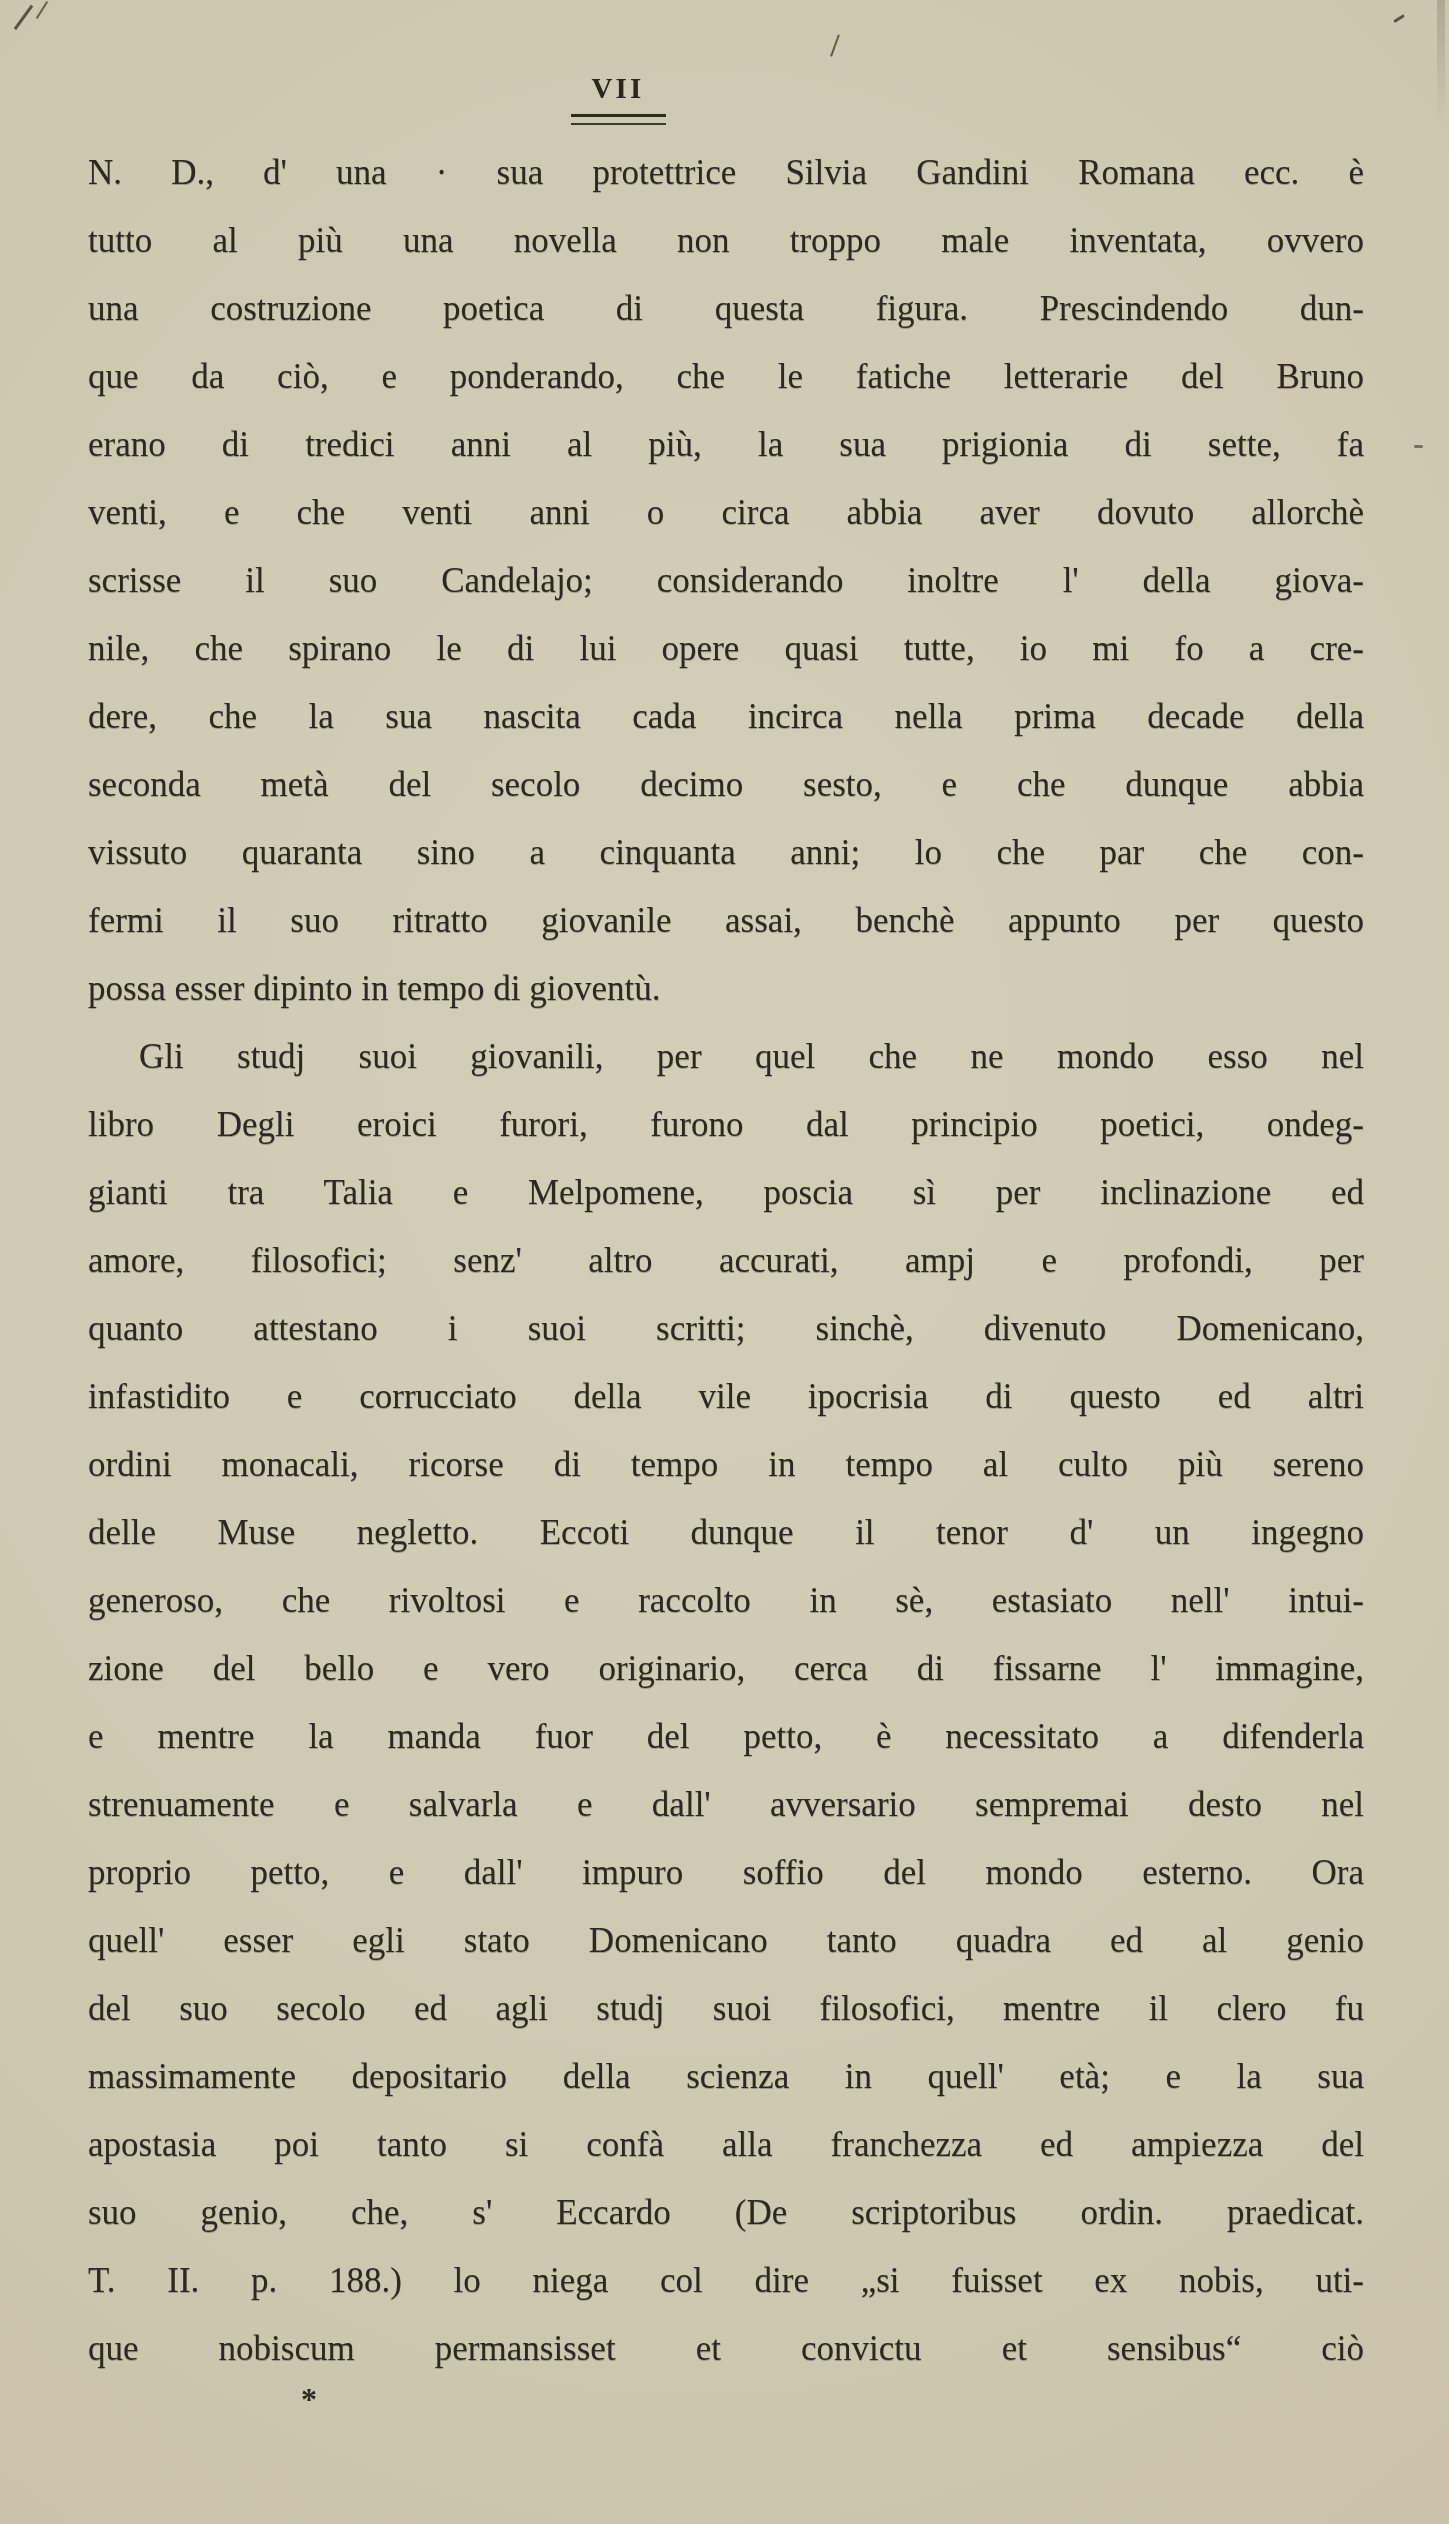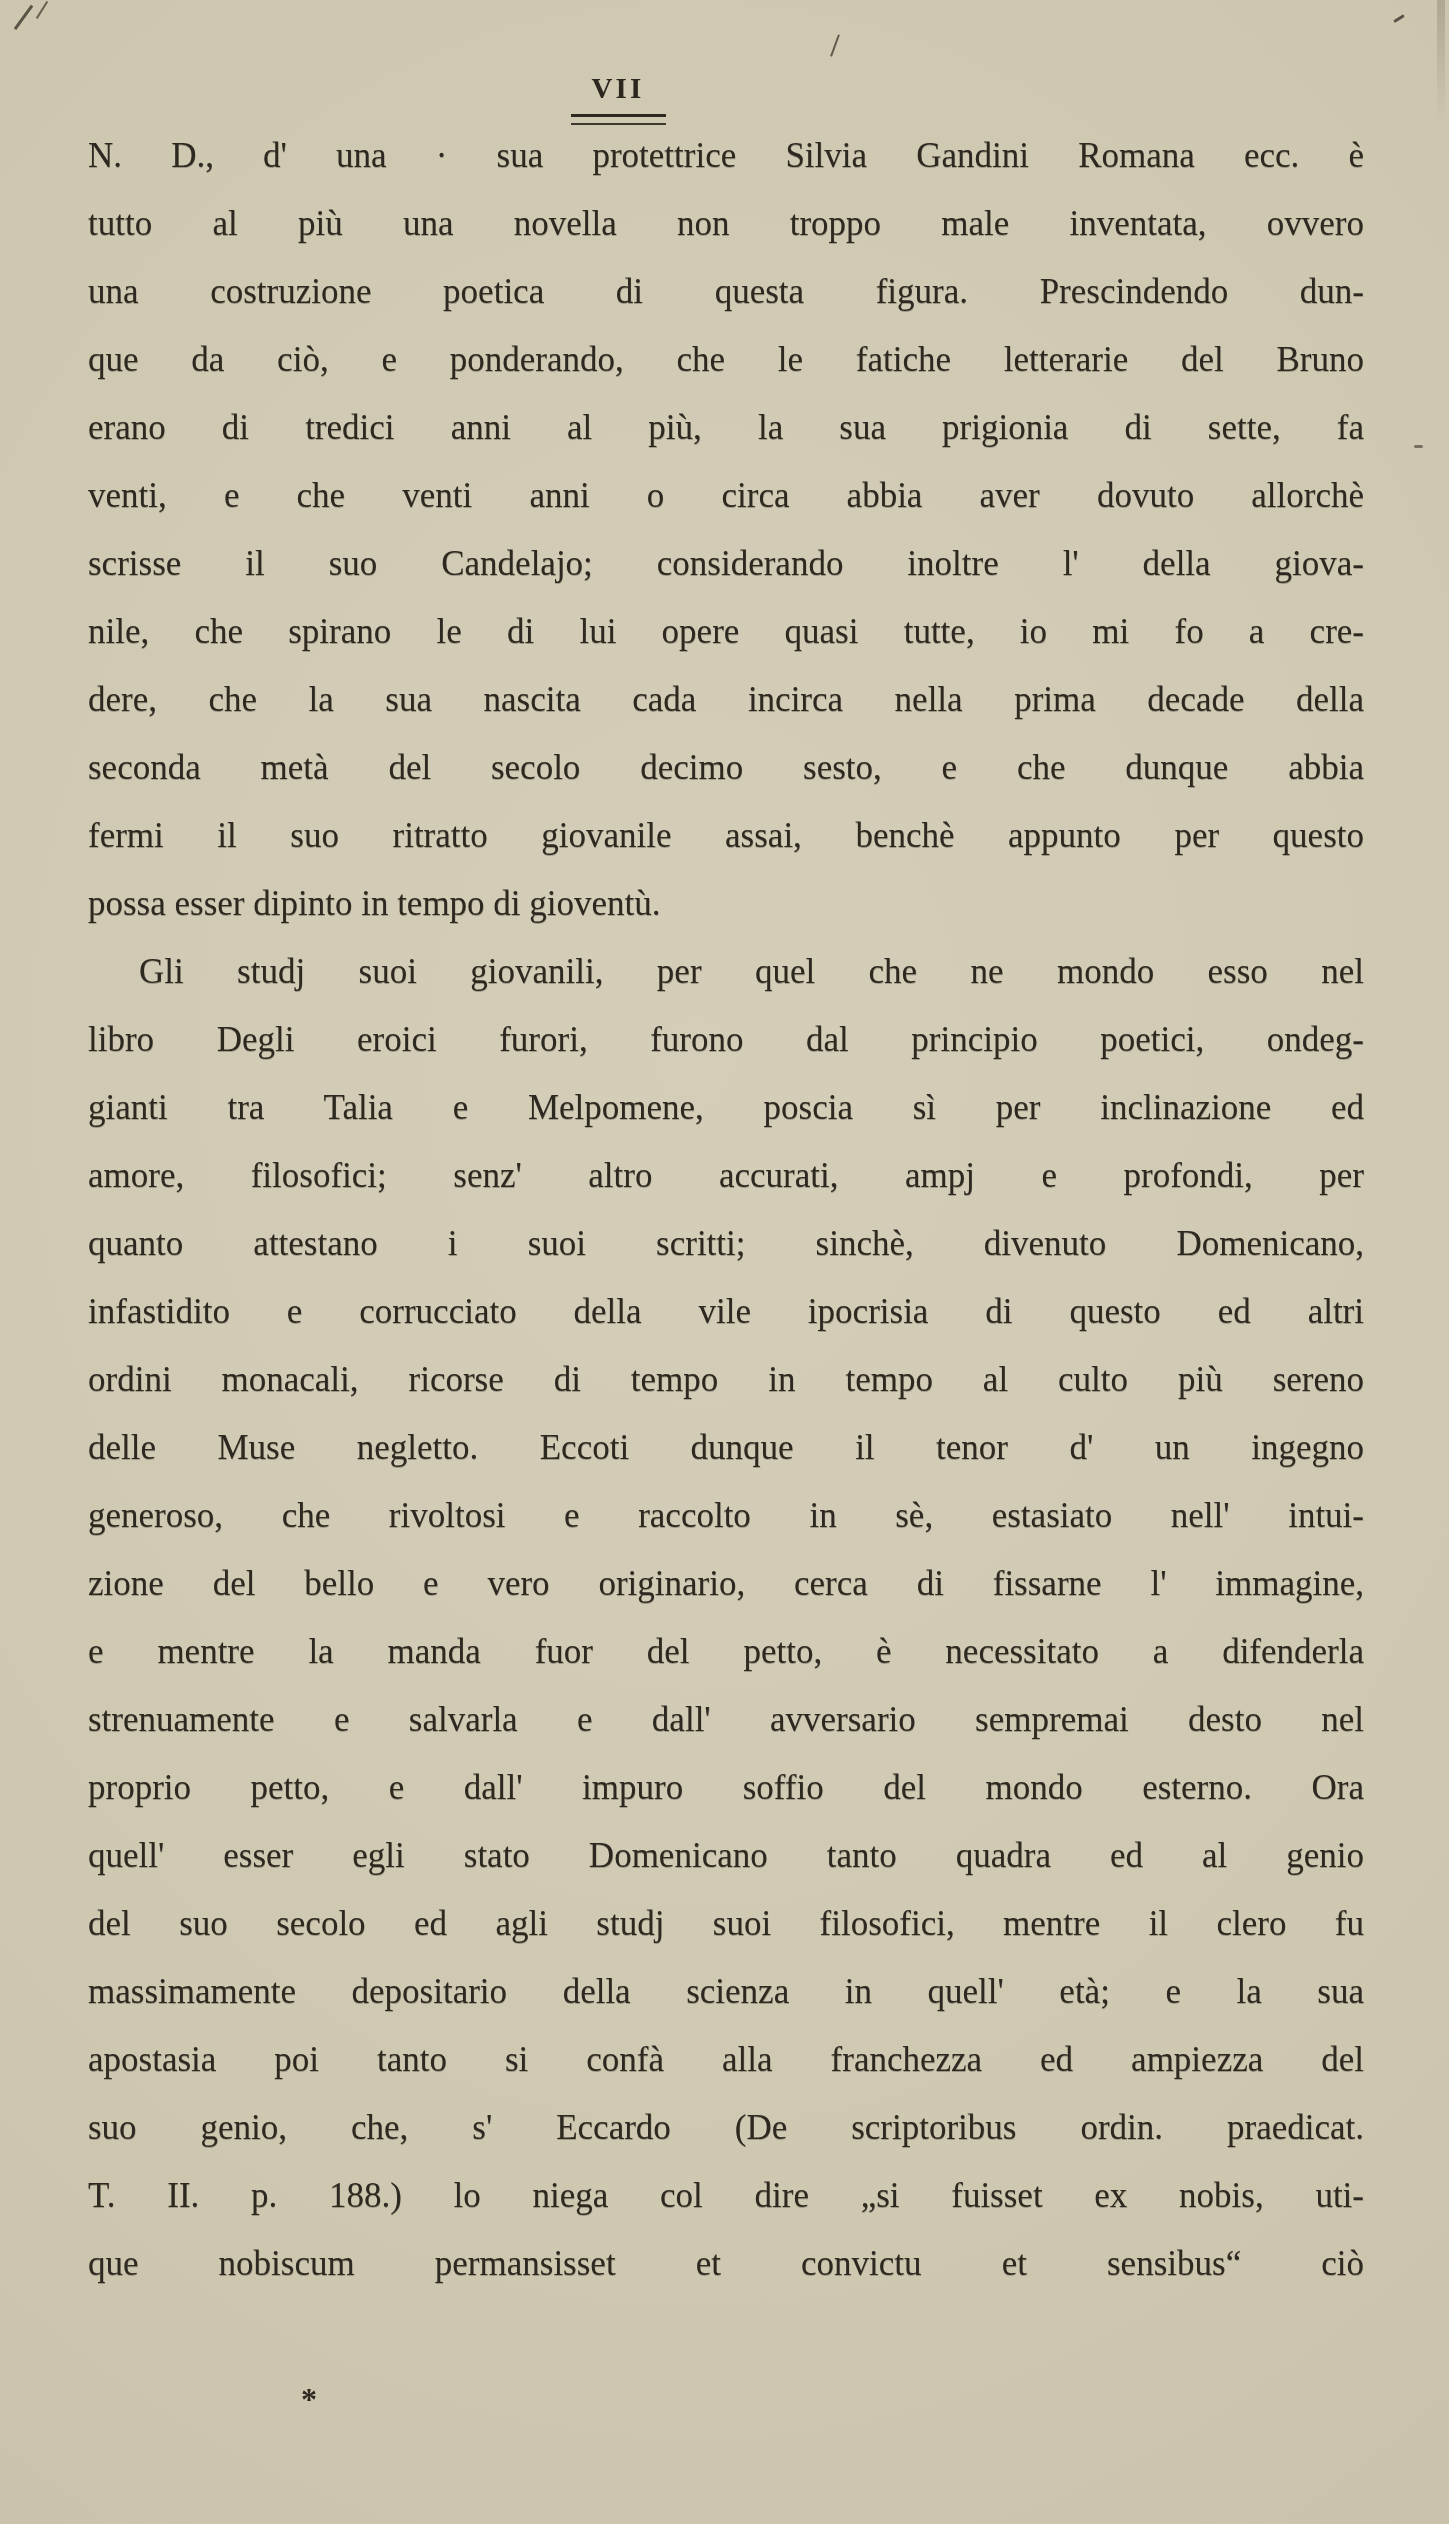--- a/index.html
+++ b/index.html
@@ -31,21 +31,21 @@
     letter-spacing: 3.1px;
     color: #2b261e;
   }
   .rule { margin: 0 auto; background: #2d2820; }
   .rule-thick { width: 95px; height: 3.1px; margin-top: 9.2px; }
   .rule-thin  { width: 95px; height: 1.5px; margin-top: 6.1px; opacity: .9; }
 
   
   .text-block {
     position: absolute;
-    top: 122px;
+    top: 139px;
     left: 88px;
     width: 1276px;
     font-size: 35px;
     line-height: 68px;
     text-shadow: 0.3px 0.5px 0.5px rgba(43, 37, 26, 0.30);
   }
   .paragraph { margin: 0; }
   .line {
     text-align: justify;
     text-align-last: justify;
@@ -98,20 +98,21 @@
       <div class="line"><span>N. D., d' una · sua protettrice Silvia Gandini Romana ecc. è</span></div>
       <div class="line"><span>tutto al più una novella non troppo male inventata, ovvero</span></div>
       <div class="line"><span>una costruzione poetica di questa figura. Prescindendo dun-</span></div>
       <div class="line"><span>que da ciò, e ponderando, che le fatiche letterarie del Bruno</span></div>
       <div class="line"><span>erano di tredici anni al più, la sua prigionia di sette, fa</span></div>
       <div class="line"><span>venti, e che venti anni o circa abbia aver dovuto allorchè</span></div>
       <div class="line"><span>scrisse il suo Candelajo; considerando inoltre l' della giova-</span></div>
       <div class="line"><span>nile, che spirano le di lui opere quasi tutte, io mi fo a cre-</span></div>
       <div class="line"><span>dere, che la sua nascita cada incirca nella prima decade della</span></div>
       <div class="line"><span>seconda metà del secolo decimo sesto, e che dunque abbia</span></div>
+      <div class="line"><span>vissuto quaranta sino a cinquanta anni; lo che par che con-</span></div>
       <div class="line"><span>fermi il suo ritratto giovanile assai, benchè appunto per questo</span></div>
       <div class="line short"><span>possa esser dipinto in tempo di gioventù.</span></div>
     </div>
     <div class="paragraph">
       <div class="line indent"><span>Gli studj suoi giovanili, per quel che ne mondo esso nel</span></div>
       <div class="line"><span>libro Degli eroici furori, furono dal principio poetici, ondeg-</span></div>
       <div class="line"><span>gianti tra Talia e Melpomene, poscia sì per inclinazione ed</span></div>
       <div class="line"><span>amore, filosofici; senz' altro accurati, ampj e profondi, per</span></div>
       <div class="line"><span>quanto attestano i suoi scritti; sinchè, divenuto Domenicano,</span></div>
       <div class="line"><span>infastidito e corrucciato della vile ipocrisia di questo ed altri</span></div>

